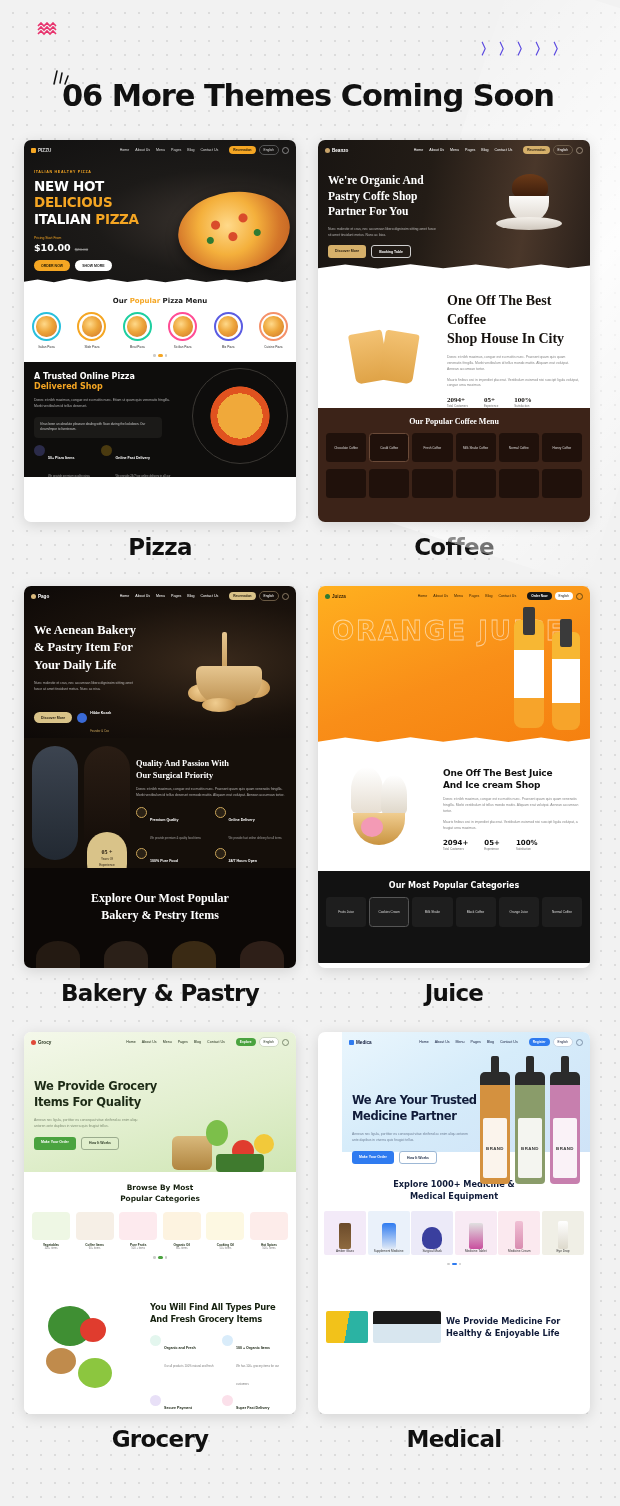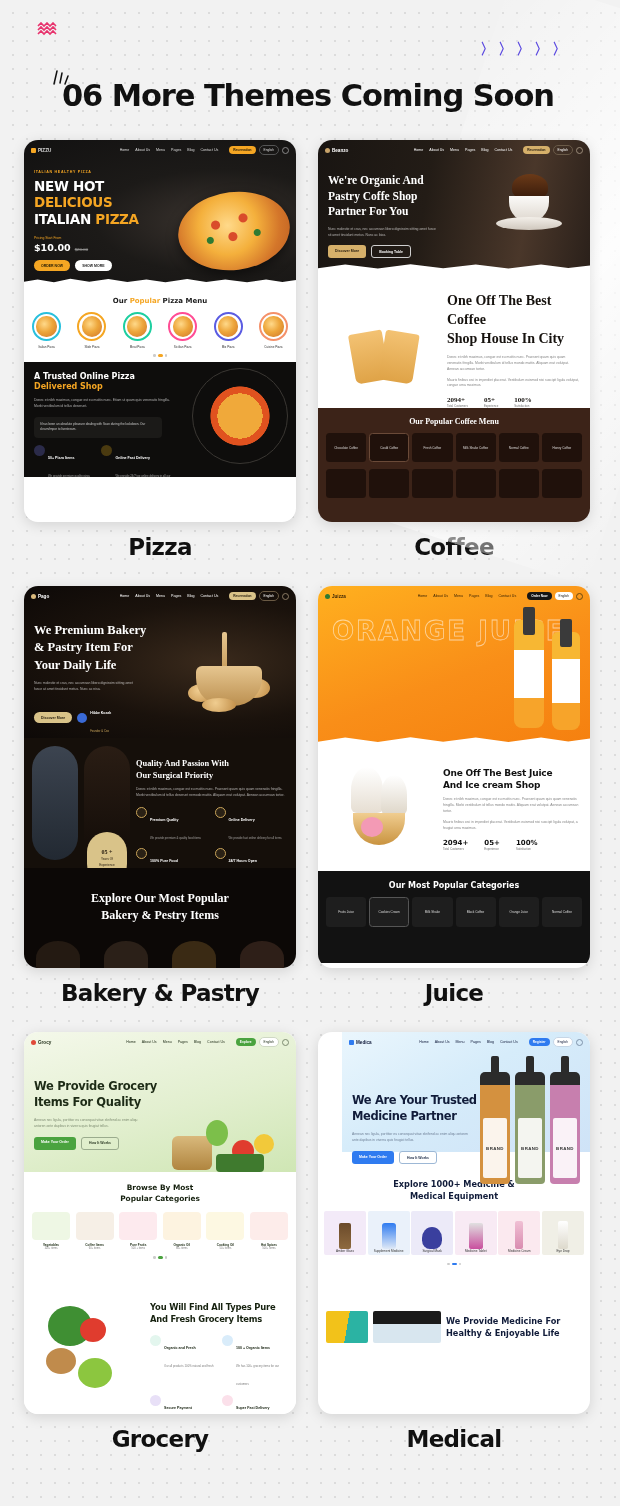--- a/index.html
+++ b/index.html
@@ -23,21 +23,21 @@
   .zigzag { position: absolute; left: 36px; top: 22px; color: #e8336d; }
   .chevs { position: absolute; right: 50px; top: 40px; color: #5b4ae0; font-size: 15px;
            letter-spacing: 3px; font-weight: 700; font-family: "DejaVu Sans", sans-serif; }
   .spark { position: absolute; left: 50px; top: 68px; }
   .title { position: absolute; left: 62px; top: 78px; font-size: 30.5px; font-weight: 800;
            letter-spacing: -1.1px; color: #111; font-family: "DejaVu Sans", sans-serif; }
   
   .grid { display: grid; grid-template-columns: 272px 272px; column-gap: 22px;
           row-gap: 0; padding: 0 24px; }
   .cell { margin-bottom: 10px; }
-  .card { width: 272px; height: 382px; border-radius: 14px; overflow: hidden;
+  .card { width: 272px; height: 382px; border-radius: 7px; overflow: hidden;
           background: #fff; box-shadow: 0 3px 14px rgba(0,0,0,.13); position: relative; }
   .cap { text-align: center; font-size: 23px; font-weight: 800; color: #111;
          letter-spacing: -.7px; padding: 12px 0 16px; font-family: "DejaVu Sans", sans-serif; }
   
   .nav { display: flex; align-items: center; height: 20px; padding: 0 7px; gap: 5px; }
   .logo { display: flex; align-items: center; gap: 2px; font-size: 4.6px; font-weight: 700; }
   .logo .mark { width: 5px; height: 5px; border-radius: 1px; }
   .nav .links { display: flex; gap: 6px; margin-left: auto; font-size: 3.6px; }
   .nav .btns { display: flex; gap: 3px; margin-left: 6px; align-items: center; }
   .pill { font-size: 3.2px; padding: 2px 4px; border-radius: 6px; white-space: nowrap; }
@@ -434,21 +434,21 @@
             <span>Contact Us</span>
           </div>
           <div class="btns">
             <span class="pill" style="background:#d9c389;color:#241c0e;font-weight:700">Reservation</span>
             <span class="pill" style="border:.5px solid #6a5a44">English</span>
             <span class="ring" style="color:#8a7a64"></span>
           </div>
         </div>
         <div style="padding:16px 0 0 10px;width:150px">
           <div style="font-size:12.5px;font-weight:700;line-height:1.38;font-family:'Liberation Serif',serif">
-            <div>We Premium Bakery</div>
+            <div>We Aenean Bakery</div>
             <div>&amp; Pastry Item For</div>
             <div>Your Daily Life</div>
           </div>
           <div class="lorem" style="margin-top:7px;width:100px">Nunc molestie et cras, nec accumsan libero dignissim sitting amet fusce at amet tincidunt metus. Nunc ac nisa.</div>
           <div class="btnrow" style="align-items:center">
             <span class="mbtn" style="background:#d9c389;color:#241c0e">Discover More</span>
             <span style="display:flex;align-items:center;gap:3px">
               <span class="fico" style="width:10px;height:10px;background:#3a6ad6"></span>
               <span><span style="font-size:3.5px;font-weight:700">Hibbe Kozak</span><br><span style="font-size:2.8px;color:#c9a45a">Founder &amp; Ceo</span></span>
             </span>

